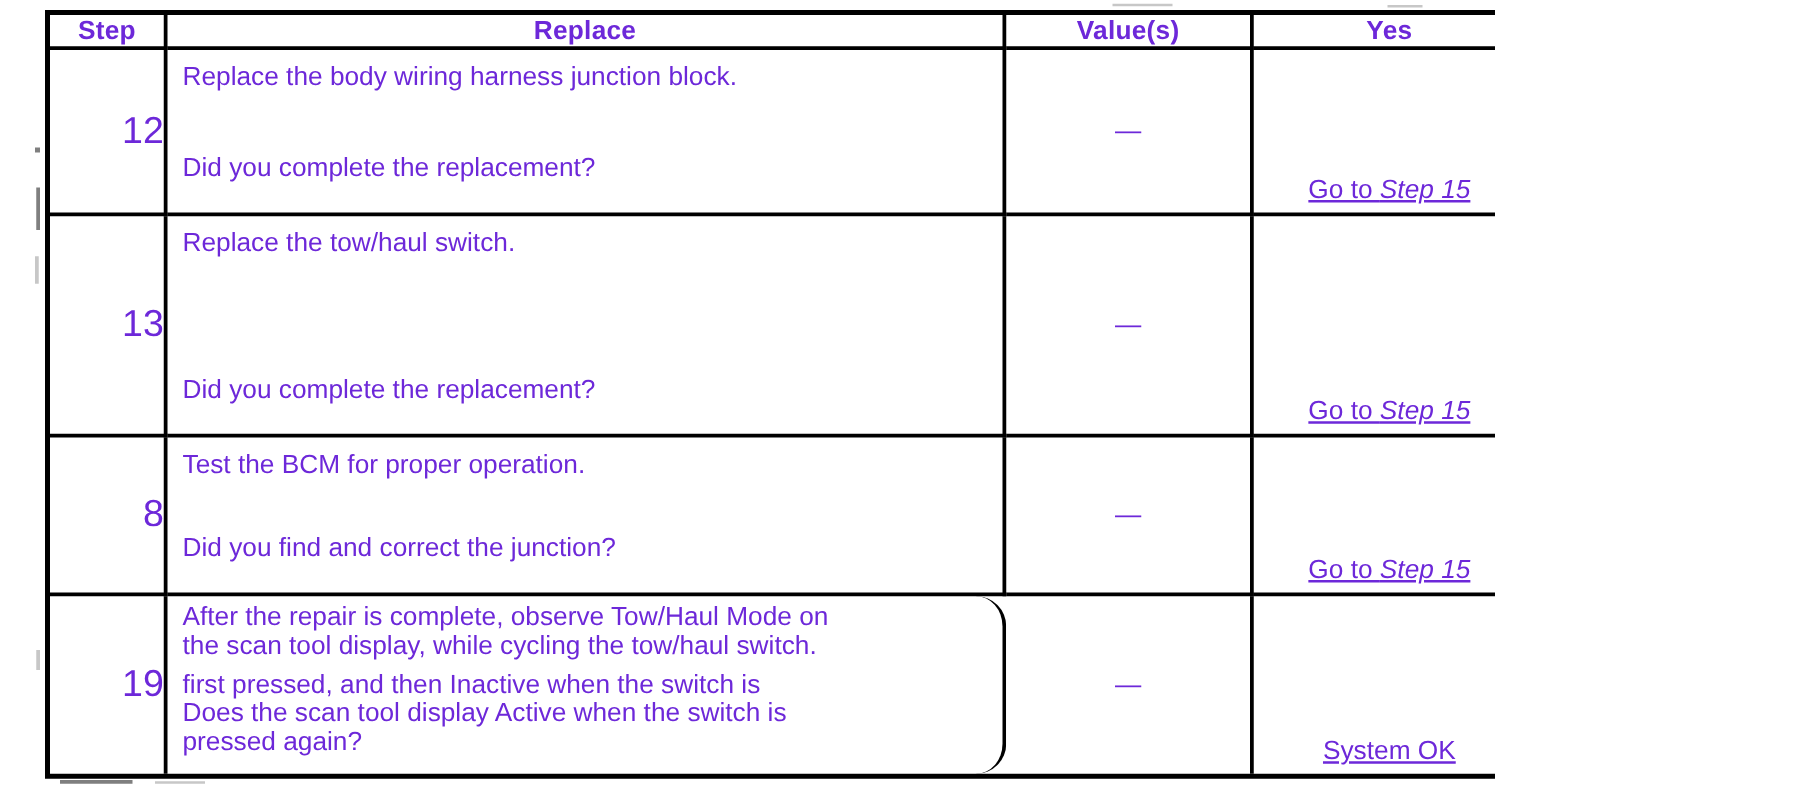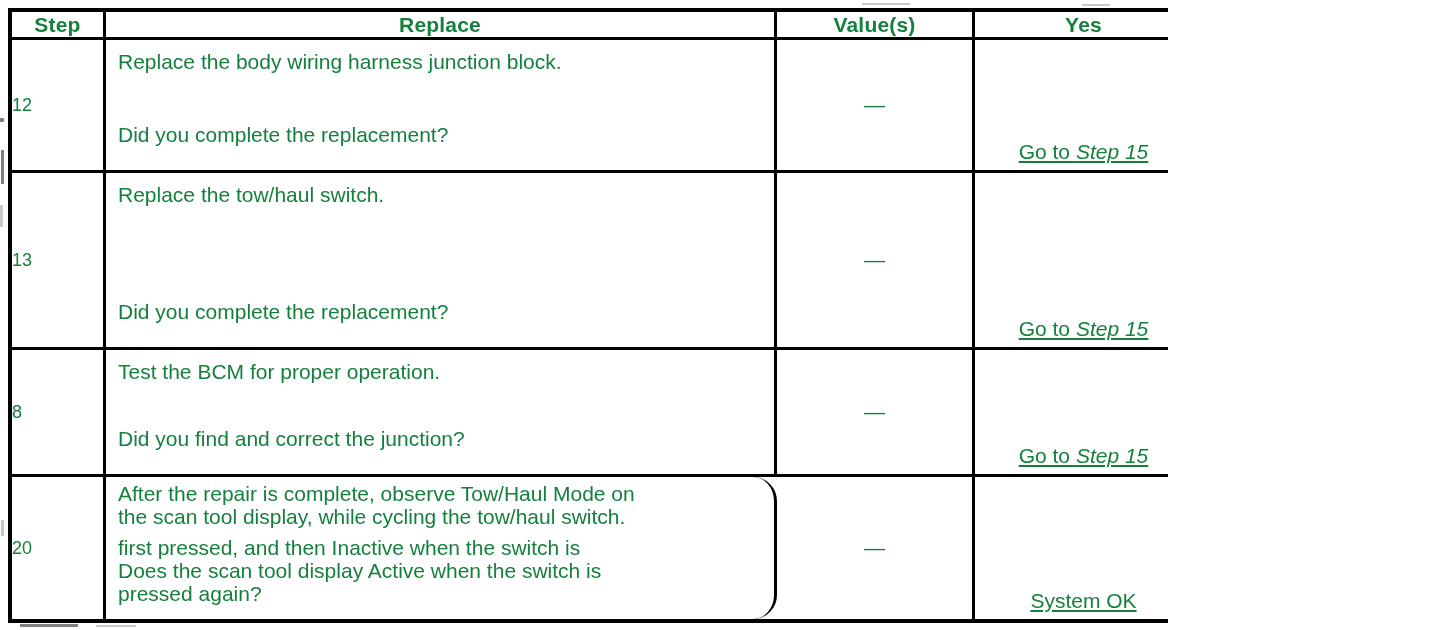--- a/index.html
+++ b/index.html
@@ -2,21 +2,22 @@
 <html><head>
 <meta charset="utf-8">
 <style>
   html,body{margin:0;padding:0;background:#ffffff;}
   .page{
     position:relative;
     width:1168px;height:630px;
     background:#ffffff;
     overflow:hidden;
     font-family:"Liberation Sans","DejaVu Sans",sans-serif;
-    color:#15803d;
+    color:#6d28d9;
+    margin-left:28px;
   }
   .dtable{
     position:absolute;left:8px;top:8px;
     width:1404px;height:615px;
     box-sizing:border-box;
     border:4px solid #000;
     display:grid;
     grid-template-columns:94px 671px 198px 220px 1fr;
     grid-template-rows:28px 133px 177px 127px 1fr;
     background:#fff;
@@ -27,22 +28,22 @@
     border-bottom:3px solid #000;
     overflow:hidden;
   }
   .cell.col-last{border-right:none;}
   .cell.row-last{border-bottom:none;}
   .hc{
     display:flex;align-items:center;justify-content:center;
     font-weight:bold;font-size:21px;letter-spacing:.2px;
   }
   .step-cell{
-    display:flex;align-items:center;justify-content:flex-start;
-    font-size:18px;
+    display:flex;align-items:center;justify-content:flex-end;
+    font-size:30px;
   }
   .action-cell{
     display:flex;flex-direction:column;
     padding:10px 16px 24px 12px;
     font-size:21px;line-height:23px;
   }
   .action-cell.spread{justify-content:space-between;}
   .action-cell.stack{justify-content:flex-start;padding-top:5px;border-radius:24px;}
   .action-cell.stack .question{margin-top:8px;}
   .dash-cell{
@@ -139,21 +140,21 @@
         <span>—</span>
       </div>
     <div class="cell goto-cell">
       <span><span>Go to </span><span class="it">Step 15</span></span>
     </div>
     <div class="cell dash-cell col-last">
         <span>—</span>
       </div>
 
     <div class="cell step-cell row-last">
-        <span>20</span>
+        <span>19</span>
       </div>
     <div class="cell action-cell stack row-last">
       <div class="instruction">
           <div>After the repair is complete, observe Tow/Haul Mode on</div>
           <div>the scan tool display, while cycling the tow/haul switch.</div>
         </div>
       <div class="question">
           <div>first pressed, and then Inactive when the switch is</div>
           <div>Does the scan tool display Active when the switch is</div>
           <div>pressed again?</div>

